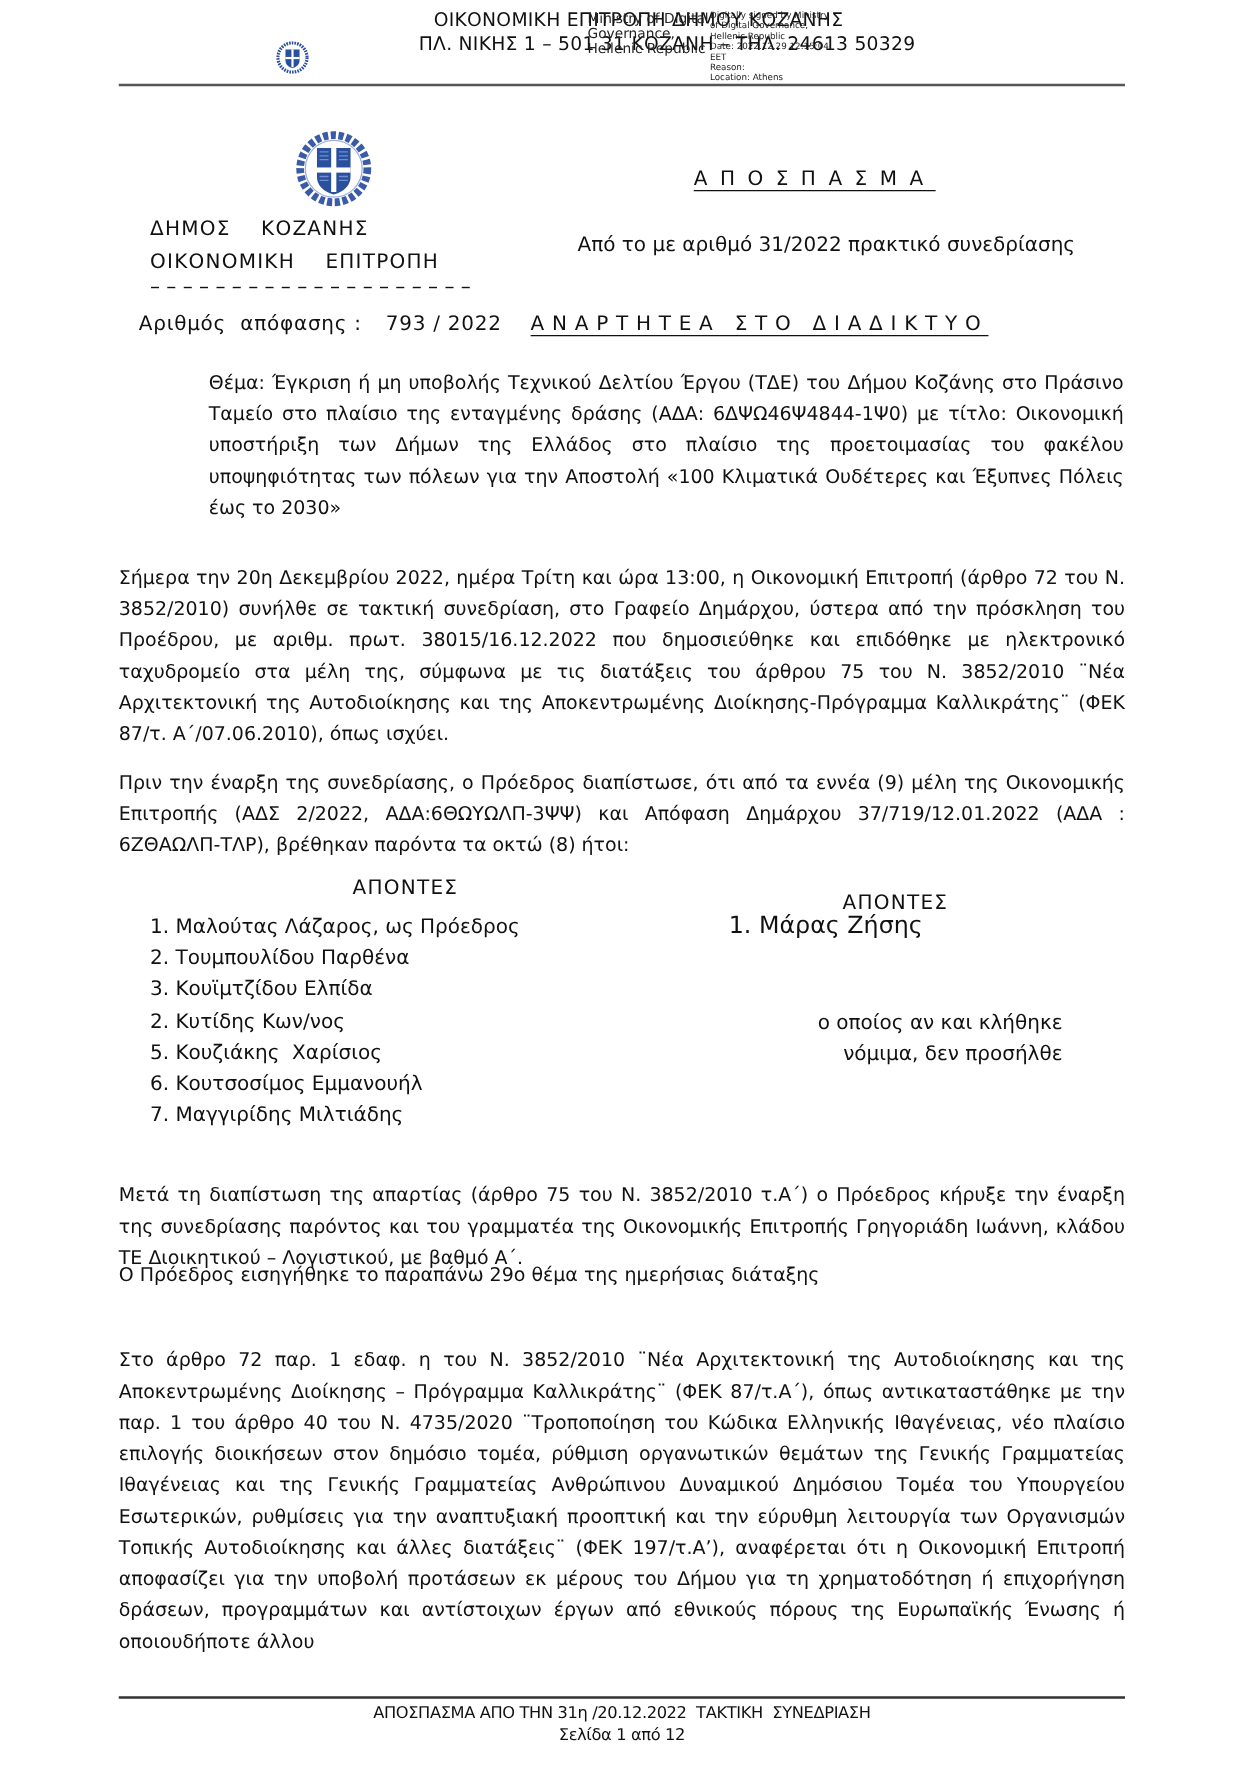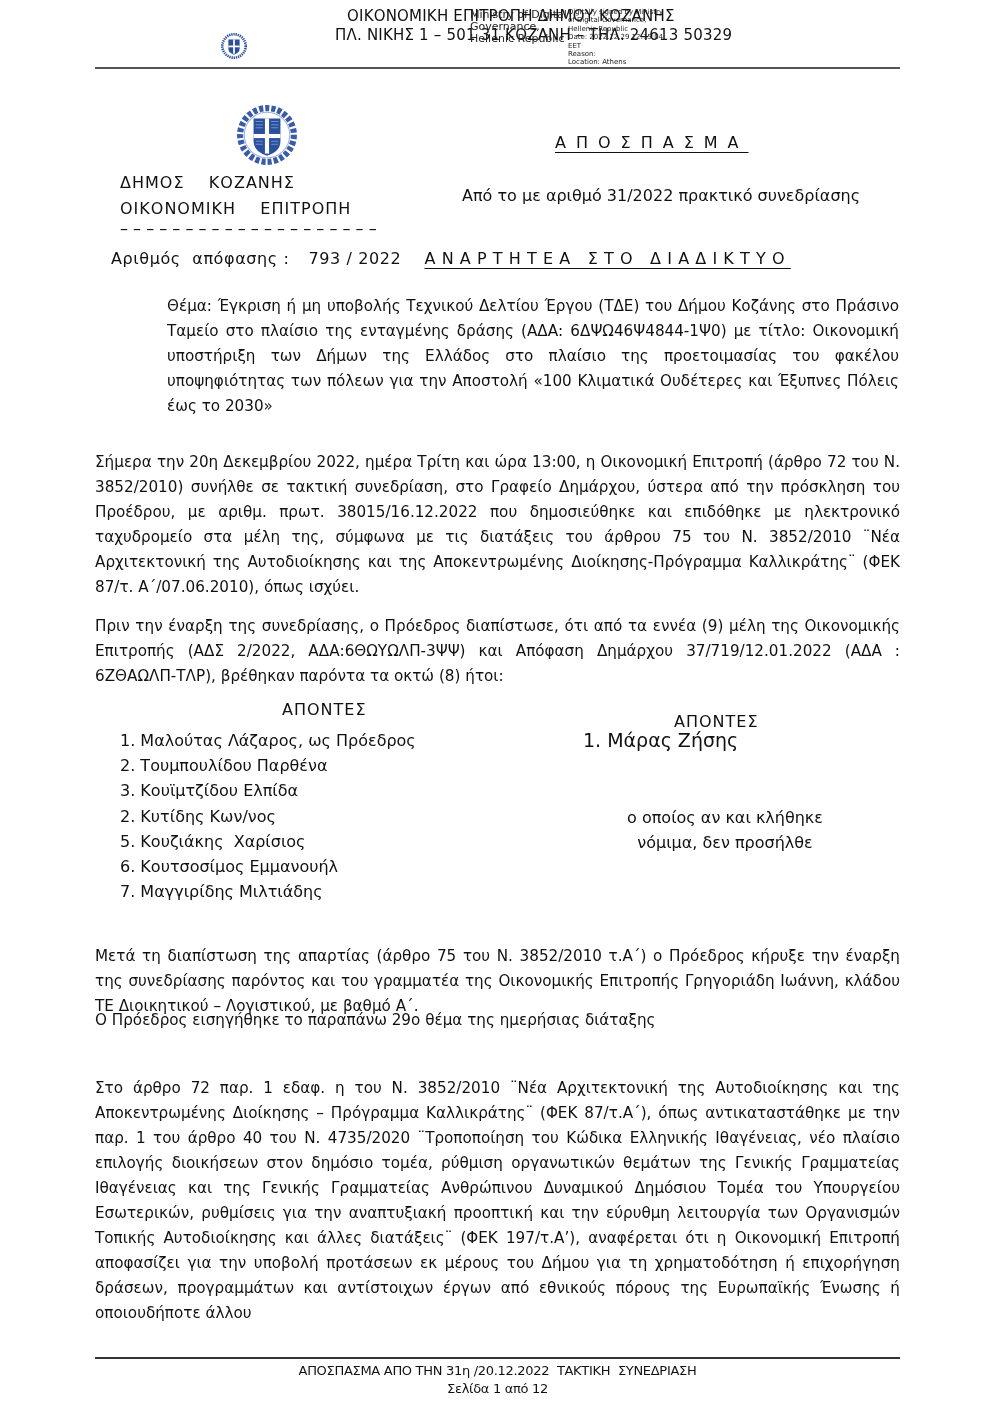--- a/index.html
+++ b/index.html
@@ -40,21 +40,21 @@
   .p2 { left: 95px; top: 614px; width: 805px; }
   .p3 { left: 95px; top: 944px; width: 805px; }
   .p4 { left: 95px; top: 1008px; width: 805px; }
   .p5 { left: 95px; top: 1076px; width: 805px; }
 
   .present-head { left: 282px; top: 700px; font-size: 16px; letter-spacing: 1px; }
   .absent-head { left: 674px; top: 700px; font-size: 16px; letter-spacing: 1px; margin-top: 12px; }
   .present-list { left: 120px; top: 728px; font-size: 16px; line-height: 25.2px; }
   .present-list div { white-space: nowrap; }
   .absent-list { left: 583px; top: 728px; font-size: 19px; line-height: 25.2px; }
-  .absent-note { left: 600px; top: 805px; width: 250px; text-align: center; font-size: 16px; line-height: 25px; }
+  .absent-note { left: 600px; top: 805px; width: 250px; text-align: right; font-size: 16px; line-height: 25px; }
 
   .footer { left: 95px; top: 1362px; width: 805px; text-align: center; font-size: 13px; line-height: 18px; letter-spacing: -0.3px; }
 </style>
 </head>
 <body>
 
 <svg class="abs top-emblem" viewBox="0 0 60 60">
   <circle cx="30" cy="30" r="27" fill="none" stroke="#2a4f9c" stroke-width="6" stroke-dasharray="3 2"></circle>
   <path d="M17 15 H43 V36 Q43 46 30 50 Q17 46 17 36 Z" fill="#2a4f9c"></path>
   <rect x="28" y="15" width="4" height="33" fill="#fff"></rect>

